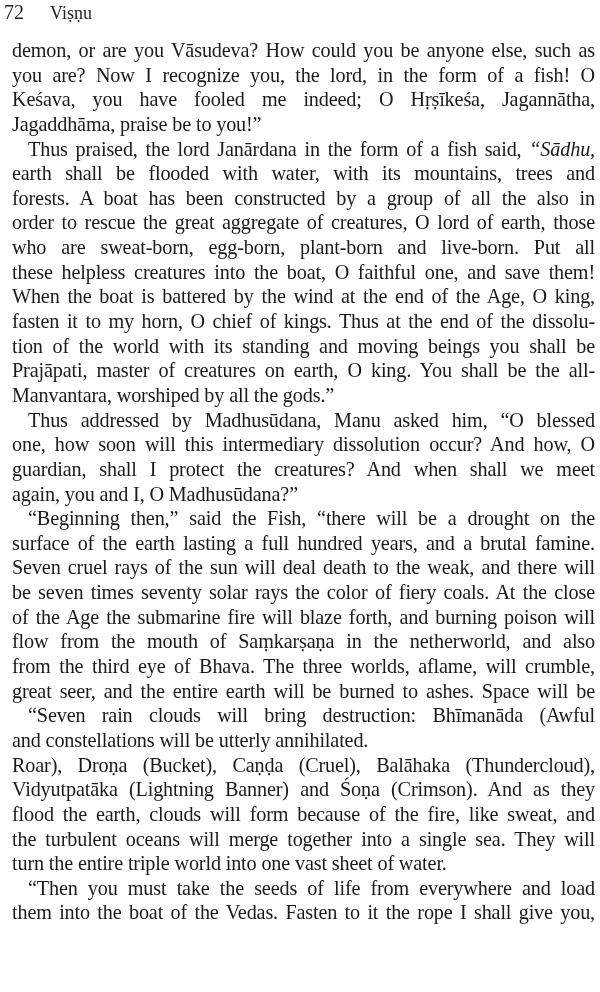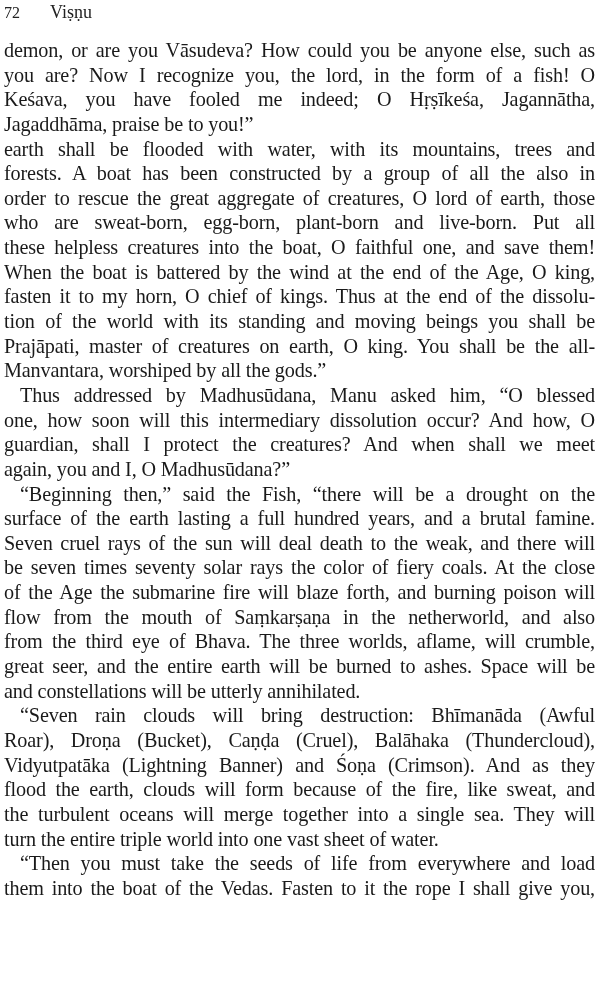--- a/index.html
+++ b/index.html
@@ -6,46 +6,48 @@
   body {
     width: 600px; height: 992px; overflow: hidden;
     background: #ffffff; color: #1a1a1a;
     font-family: "Liberation Serif", "DejaVu Serif", serif;
     position: relative;
   }
   .running-head {
     position: absolute; top: 0px; left: 4px; height: 24px;
     font-size: 18px; line-height: 24px; color: #222;
   }
-  .running-head .folio { display: inline-block; width: 46px; font-size: 16px; }
+  .running-head .folio { display: inline-block; width: 46px; font-size: 20px; }
   .page-body {
     position: absolute; top: 38px; left: 4px; width: 591px;
   }
   .line {
     display: block; height: 24.65px; line-height: 24.65px;
     font-size: 20.2px; white-space: nowrap;
     text-align: justify; text-align-last: justify;
     letter-spacing: -0.15px;
+    margin-left: 8px;
   }
   .line.last { text-align-last: left; }
   .line.indent { padding-left: 16px; }
   .line i { font-style: italic; }
 </style>
 </head>
 <body>
 
 <div class="running-head">
   <span class="folio">72</span><span>Viṣṇu</span>
 </div>
 
 <div class="page-body" id="page-body">
     <span class="line">demon, or are you Vāsudeva? How could you be anyone else, such as</span>
     <span class="line">you are? Now I recognize you, the lord, in the form of a fish! O</span>
     <span class="line">Keśava, you have fooled me indeed; O Hṛṣīkeśa, Jagannātha,</span>
     <span class="line last">Jagaddhāma, praise be to you!”</span>
+    <span class="line indent">Thus praised, the lord Janārdana in the form of a fish said, <i>“Sādhu,</i></span>
     <span class="line">earth shall be flooded with water, with its mountains, trees and</span>
     <span class="line">forests. A boat has been constructed by a group of all the also in</span>
     <span class="line">order to rescue the great aggregate of creatures, O lord of earth, those</span>
     <span class="line">who are sweat-born, egg-born, plant-born and live-born. Put all</span>
     <span class="line">these helpless creatures into the boat, O faithful one, and save them!</span>
     <span class="line">When the boat is battered by the wind at the end of the Age, O king,</span>
     <span class="line">fasten it to my horn, O chief of kings. Thus at the end of the dissolu-</span>
     <span class="line">tion of the world with its standing and moving beings you shall be</span>
     <span class="line">Prajāpati, master of creatures on earth, O king. You shall be the all-</span>
     <span class="line last">Manvantara, worshiped by all the gods.”</span>
@@ -54,22 +56,22 @@
     <span class="line">guardian, shall I protect the creatures? And when shall we meet</span>
     <span class="line last">again, you and I, O Madhusūdana?”</span>
     <span class="line indent">“Beginning then,” said the Fish, “there will be a drought on the</span>
     <span class="line">surface of the earth lasting a full hundred years, and a brutal famine.</span>
     <span class="line">Seven cruel rays of the sun will deal death to the weak, and there will</span>
     <span class="line">be seven times seventy solar rays the color of fiery coals. At the close</span>
     <span class="line">of the Age the submarine fire will blaze forth, and burning poison will</span>
     <span class="line">flow from the mouth of Saṃkarṣaṇa in the netherworld, and also</span>
     <span class="line">from the third eye of Bhava. The three worlds, aflame, will crumble,</span>
     <span class="line">great seer, and the entire earth will be burned to ashes. Space will be</span>
+    <span class="line indent">“Seven rain clouds will bring destruction: Bhīmanāda (Awful</span>
     <span class="line last">and constellations will be utterly annihilated.</span>
-    <span class="line indent">“Seven rain clouds will bring destruction: Bhīmanāda (Awful</span>
     <span class="line">Roar), Droṇa (Bucket), Caṇḍa (Cruel), Balāhaka (Thundercloud),</span>
     <span class="line">Vidyutpatāka (Lightning Banner) and Śoṇa (Crimson). And as they</span>
     <span class="line">flood the earth, clouds will form because of the fire, like sweat, and</span>
     <span class="line">the turbulent oceans will merge together into a single sea. They will</span>
     <span class="line last">turn the entire triple world into one vast sheet of water.</span>
     <span class="line indent">“Then you must take the seeds of life from everywhere and load</span>
     <span class="line">them into the boat of the Vedas. Fasten to it the rope I shall give you,</span>
   </div>
 
 </body></html>

